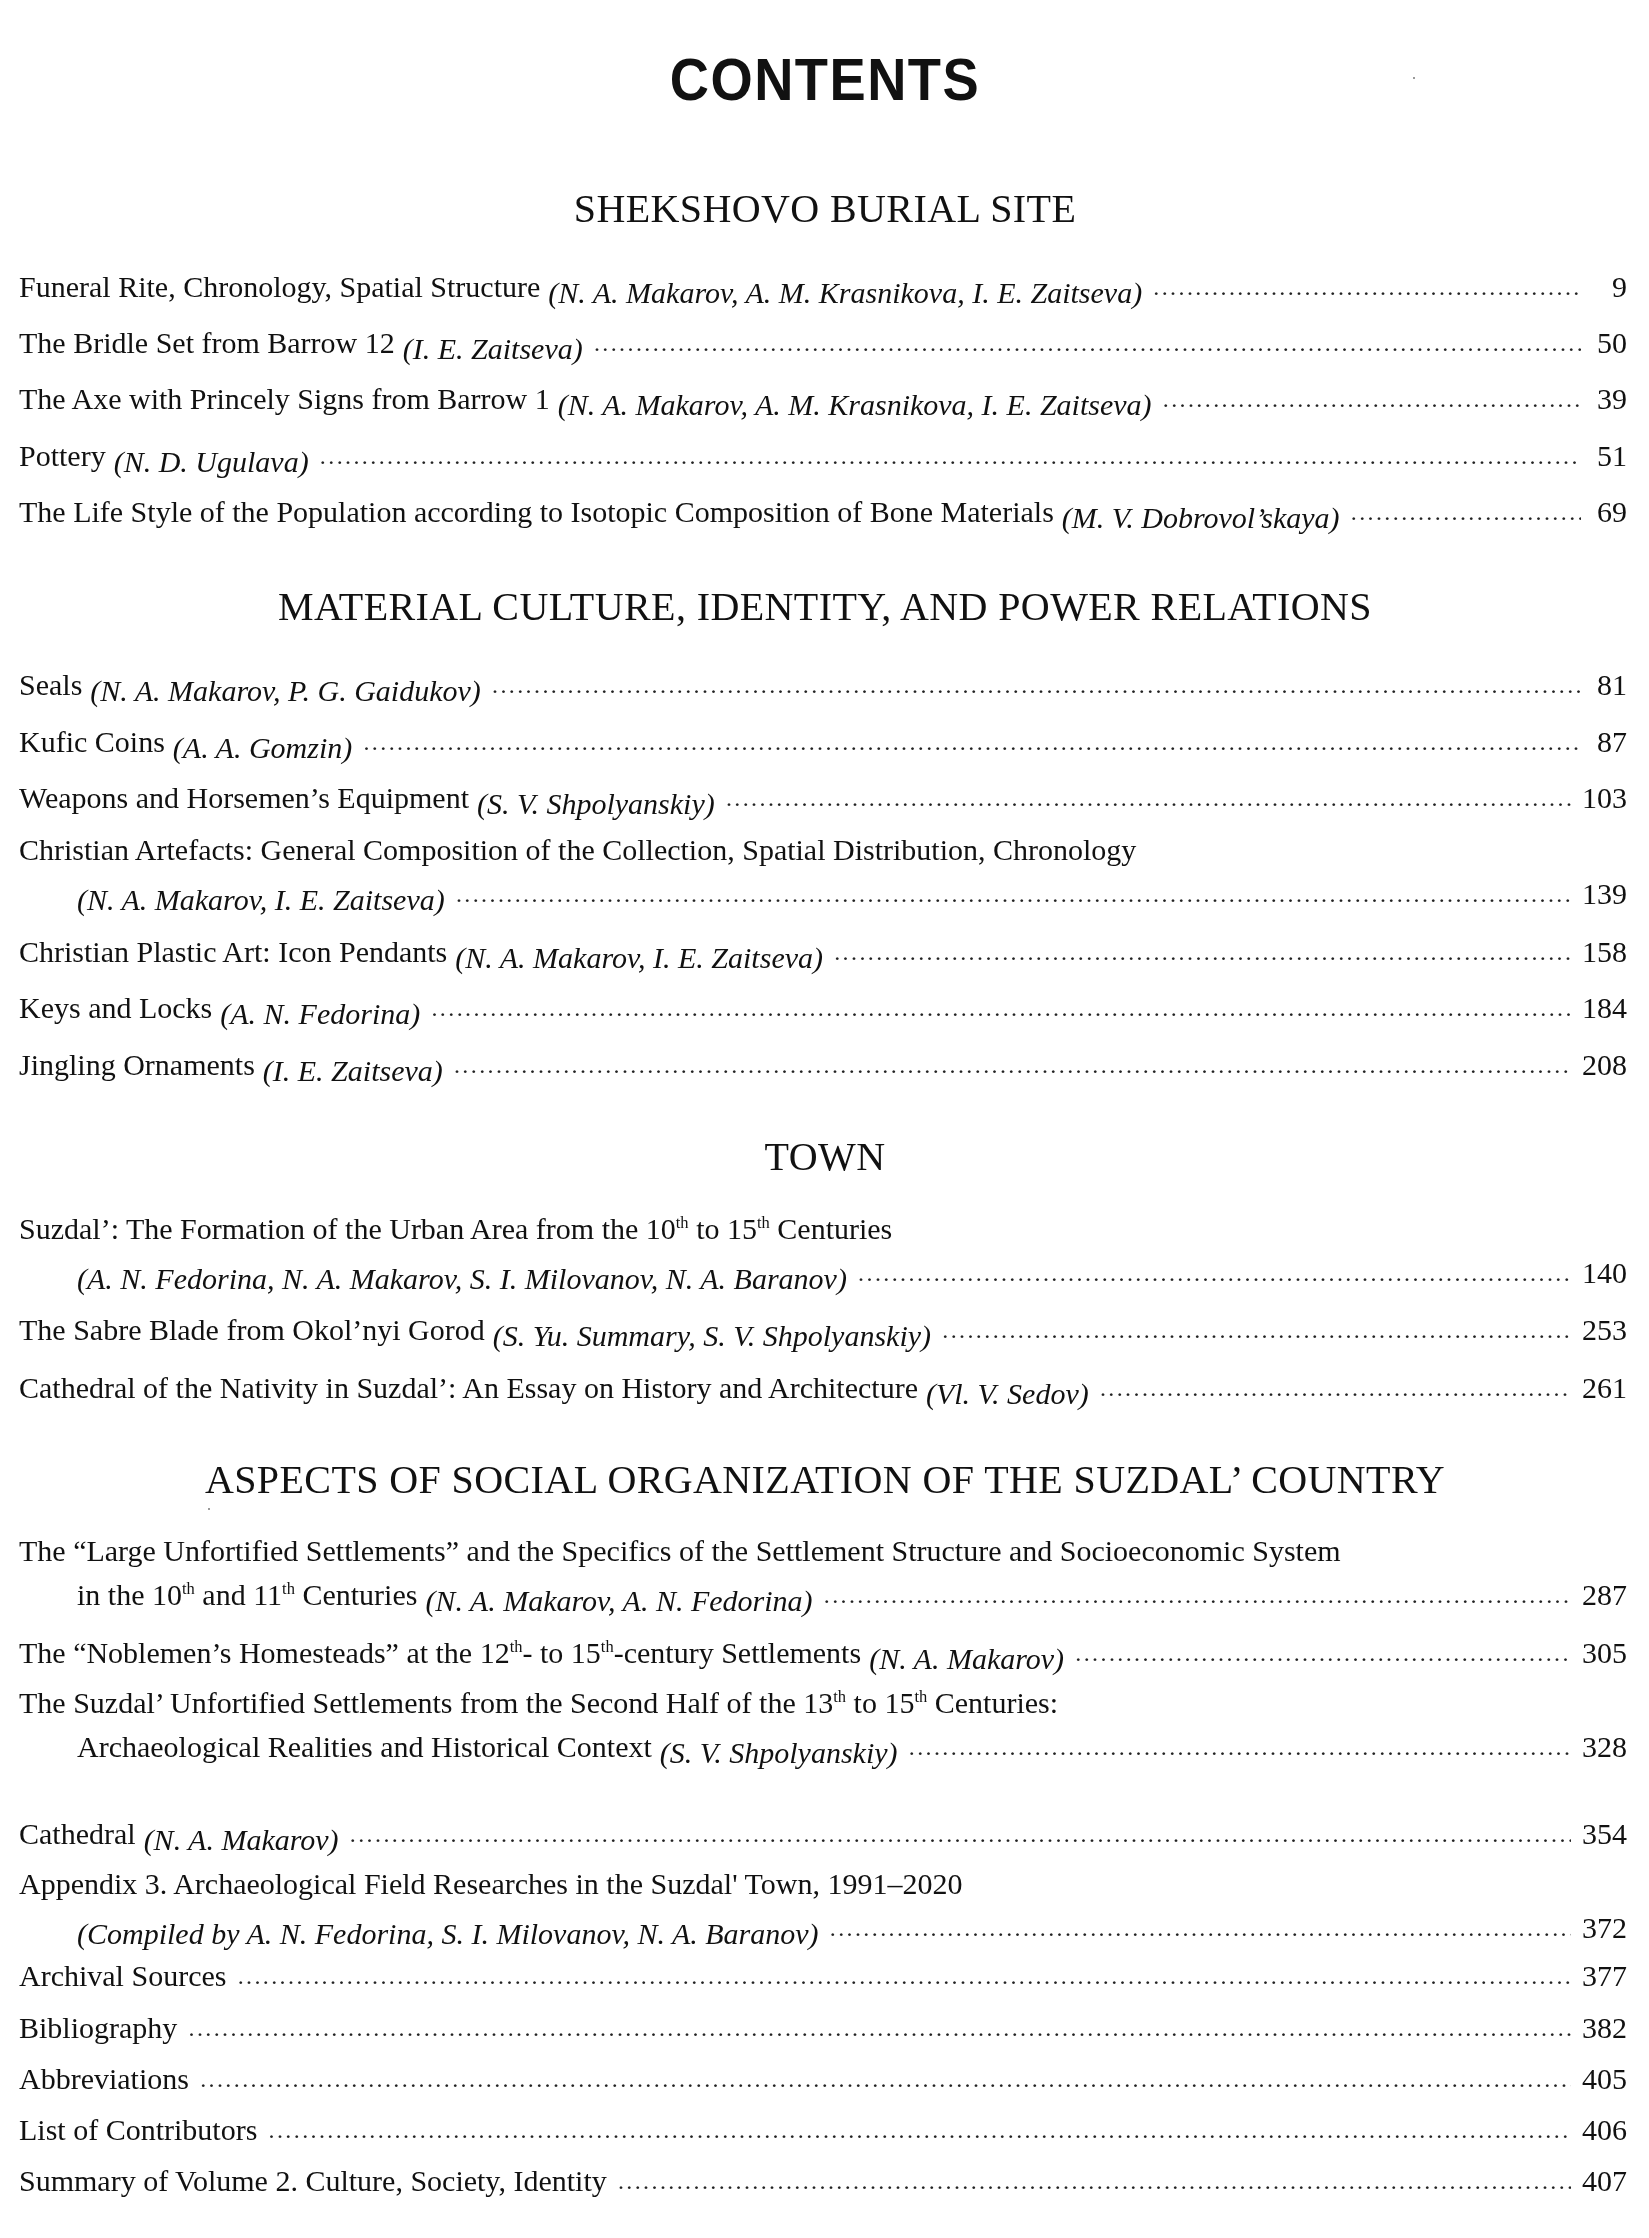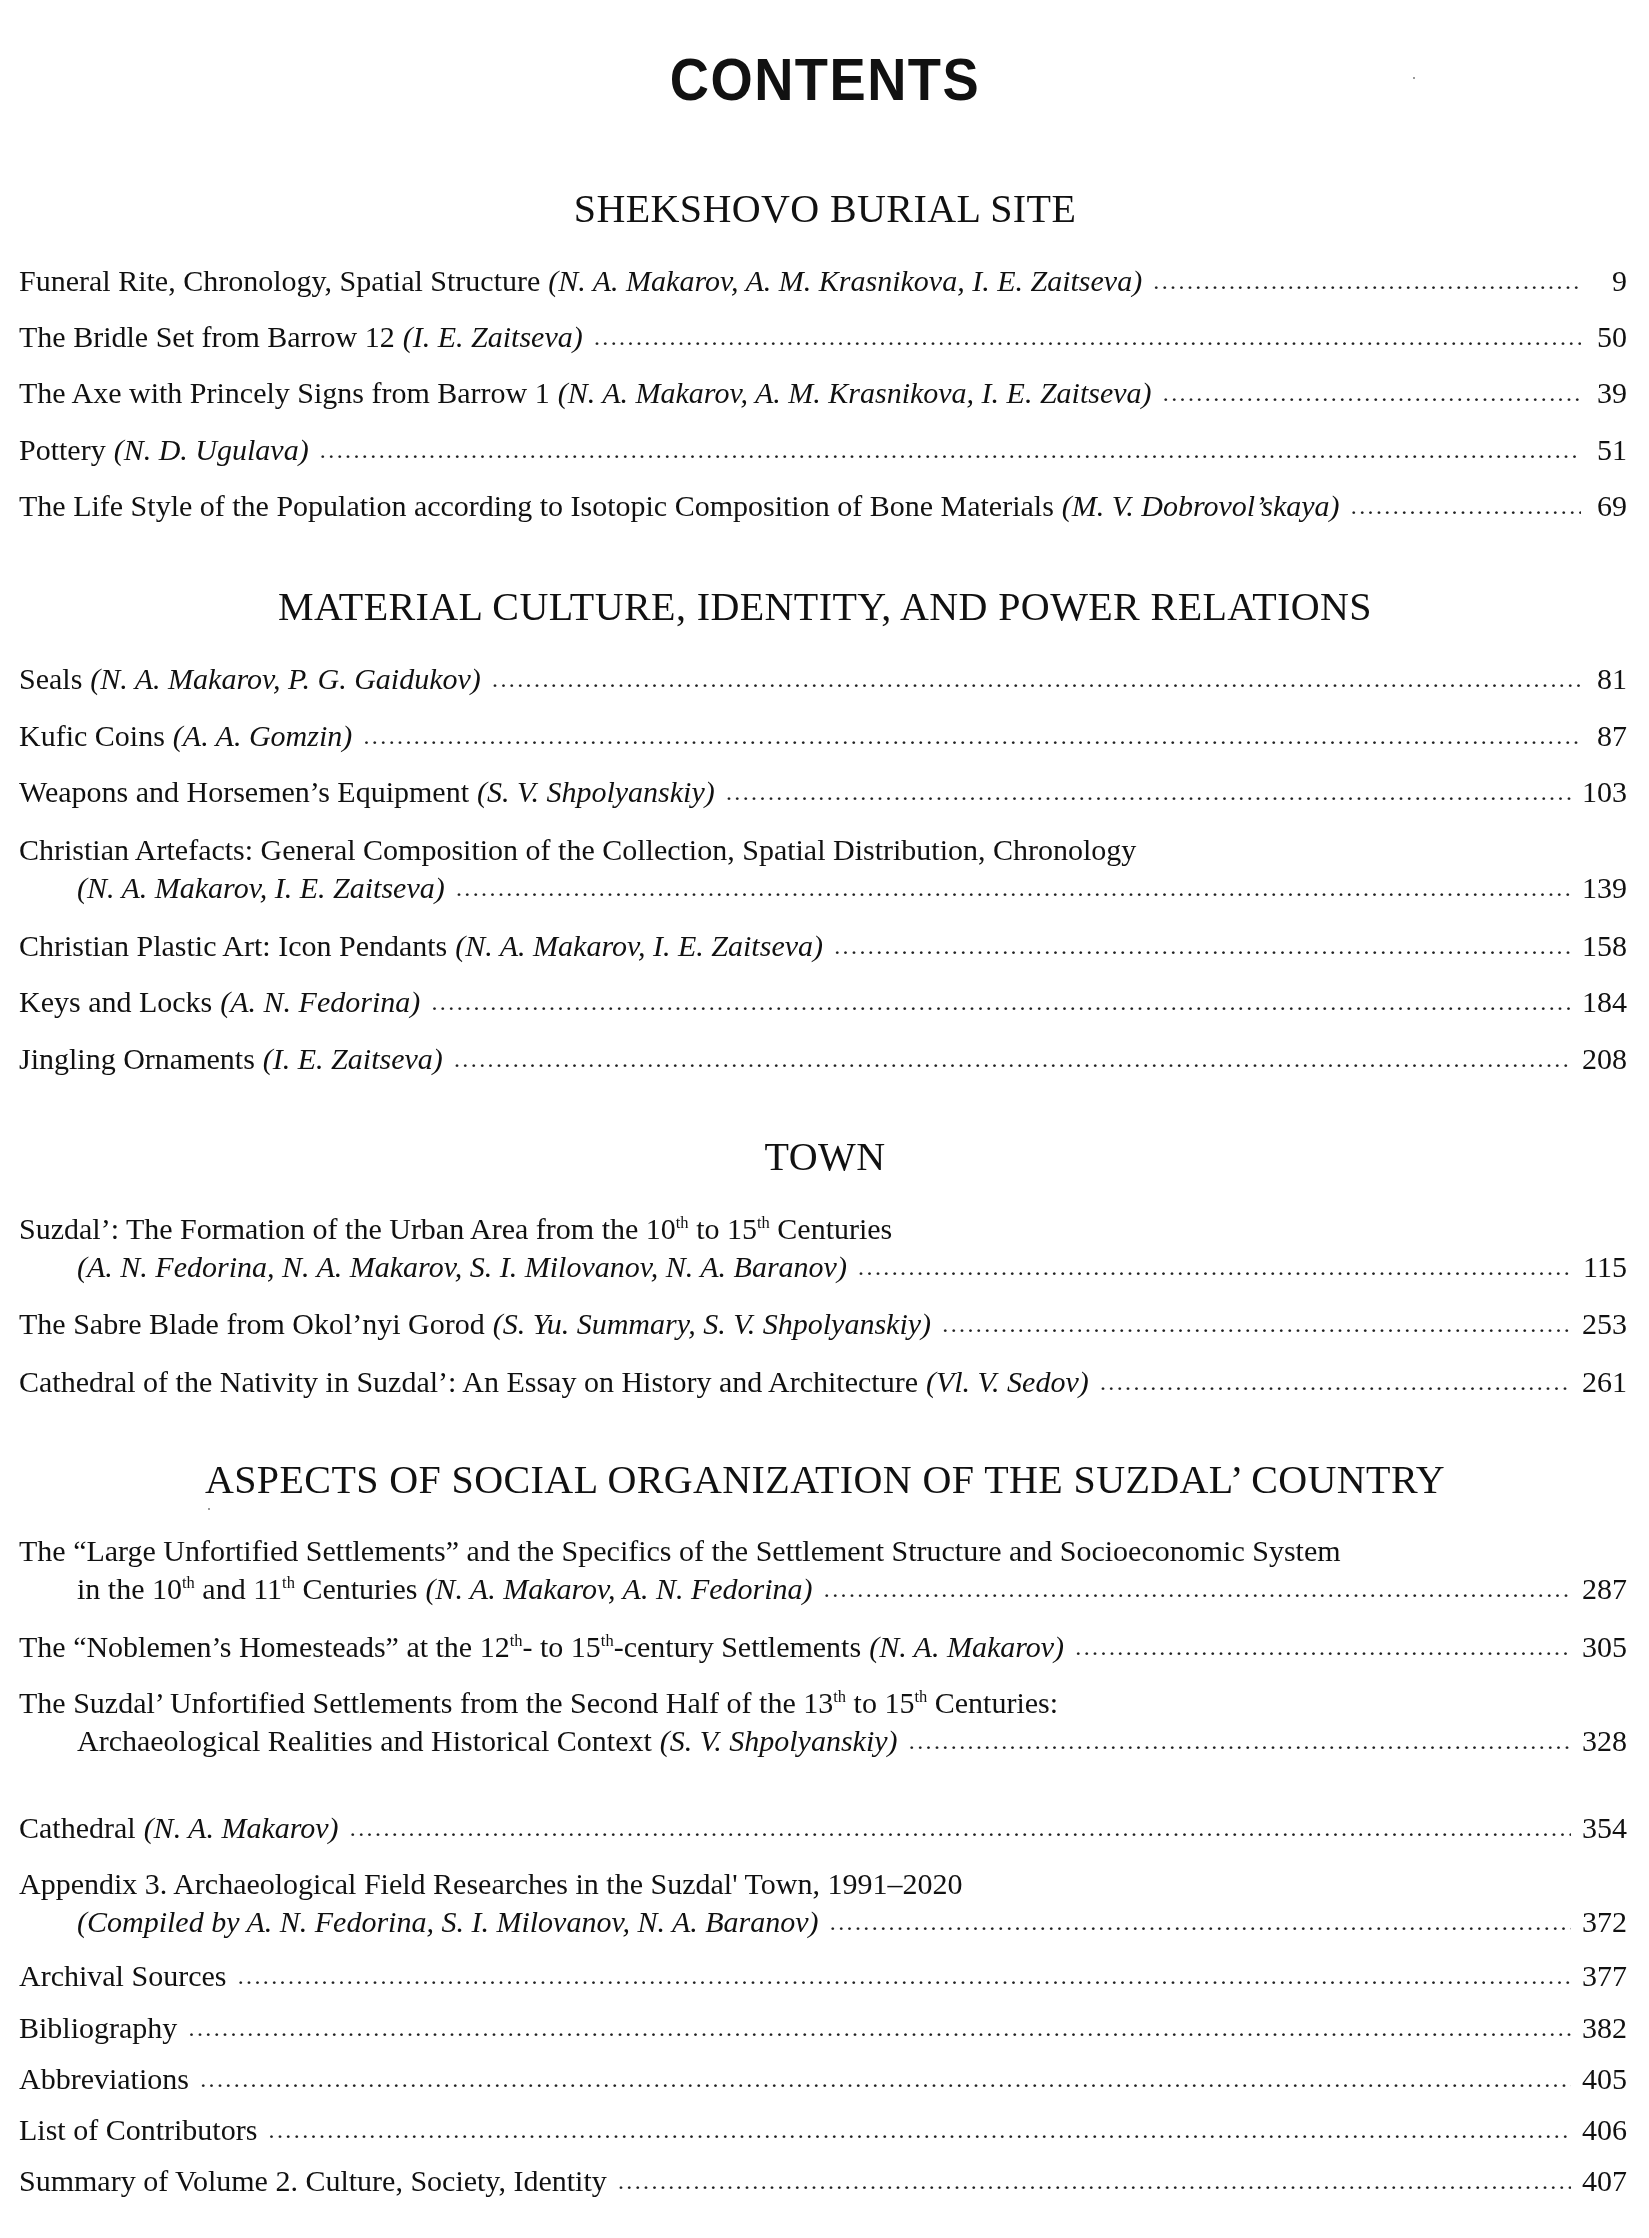--- a/index.html
+++ b/index.html
@@ -71,21 +71,21 @@
     }
     .entry .line {
       display: flex;
       align-items: center;
       white-space: nowrap;
     }
     .entry .line.indent {
       padding-left: 58px;
     }
     .entry .t { flex: 0 0 auto; }
-    .entry .a { flex: 0 0 auto; font-style: italic; margin-left: 8px; }
+    .entry .a { flex: 0 0 auto; font-style: italic; margin-left: 8px; margin-top: 12px; }
     .entry .dots {
       flex: 1 1 auto;
       overflow: hidden;
       margin: 0 11.2px;
       letter-spacing: 2.4px;
       font-size: 24px;
       color: #222;
     }
     .entry .dots::before {
       content: "........................................................................................................................................................................................................................................................................";
@@ -212,21 +212,21 @@
 
   <h2 class="section-header" style="top:1133px">TOWN</h2>
 
   <div class="entry" style="top:1210px">
     <div class="line">
       <span class="t"><span>Suzdal’: The Formation of the Urban Area from the 10</span><sup>th</sup><span> to 15</span><sup>th</sup><span> Centuries</span></span>
     </div>
     <div class="line indent">
       <span class="a" style="margin-left:0">(A. N. Fedorina, N. A. Makarov, S. I. Milovanov, N. A. Baranov)</span>
       <span class="dots"></span>
-      <span class="p">115</span>
+      <span class="p">140</span>
     </div>
   </div>
   <div class="entry" style="top:1305px">
     <div class="line">
       <span class="t">The Sabre Blade from Okol’nyi Gorod</span>
       <span class="a">(S. Yu. Summary, S. V. Shpolyanskiy)</span>
       <span class="dots"></span>
       <span class="p">253</span>
     </div>
   </div>

